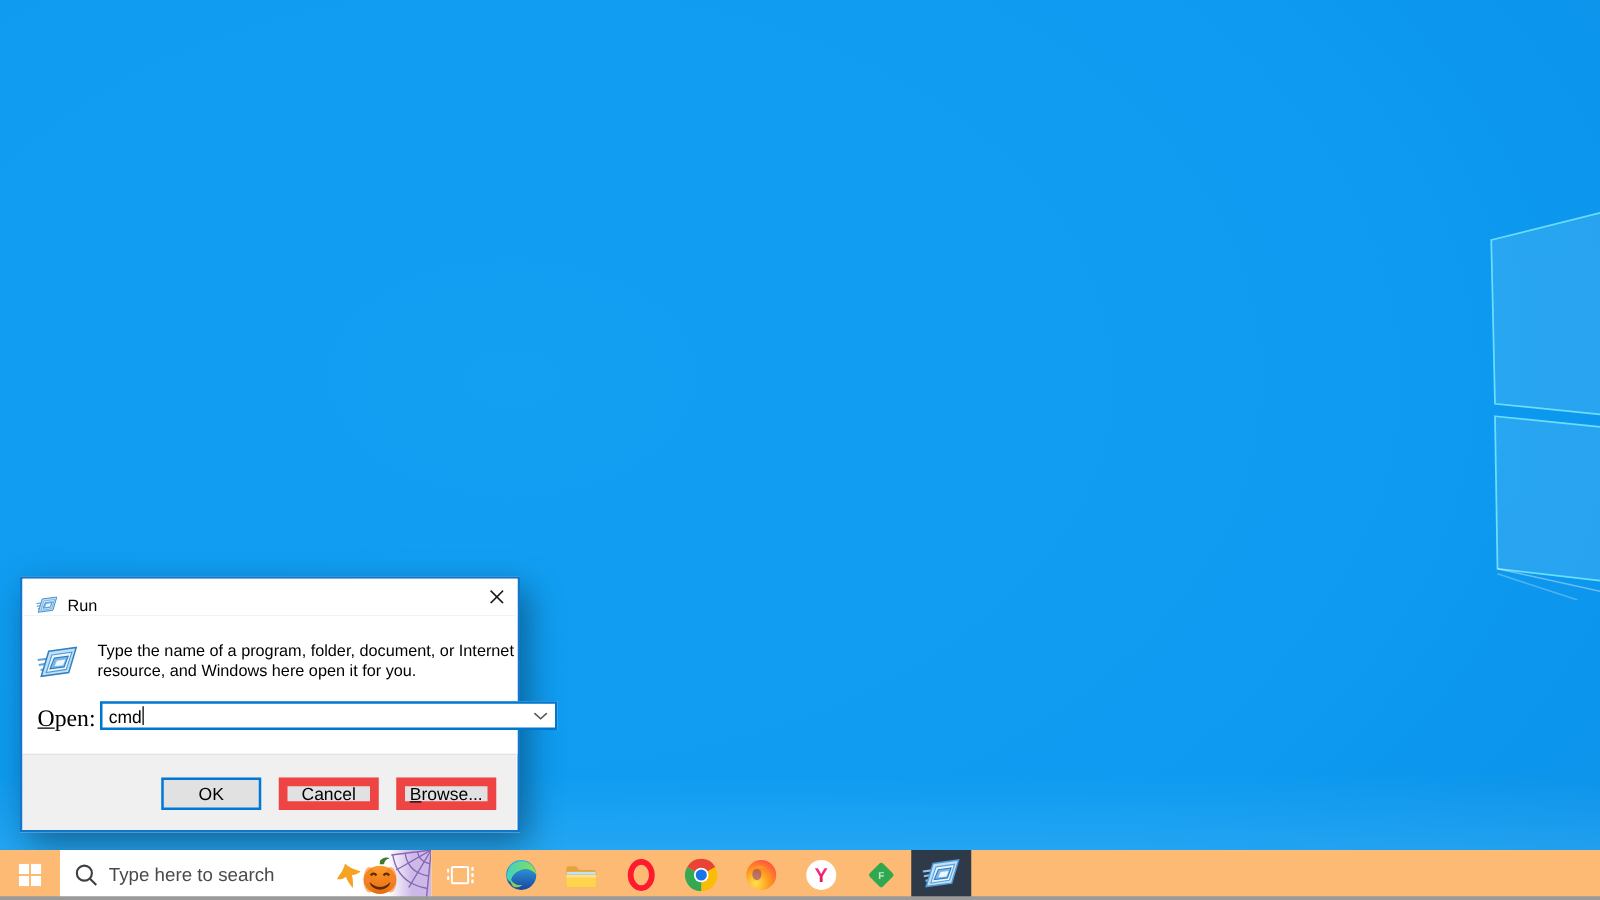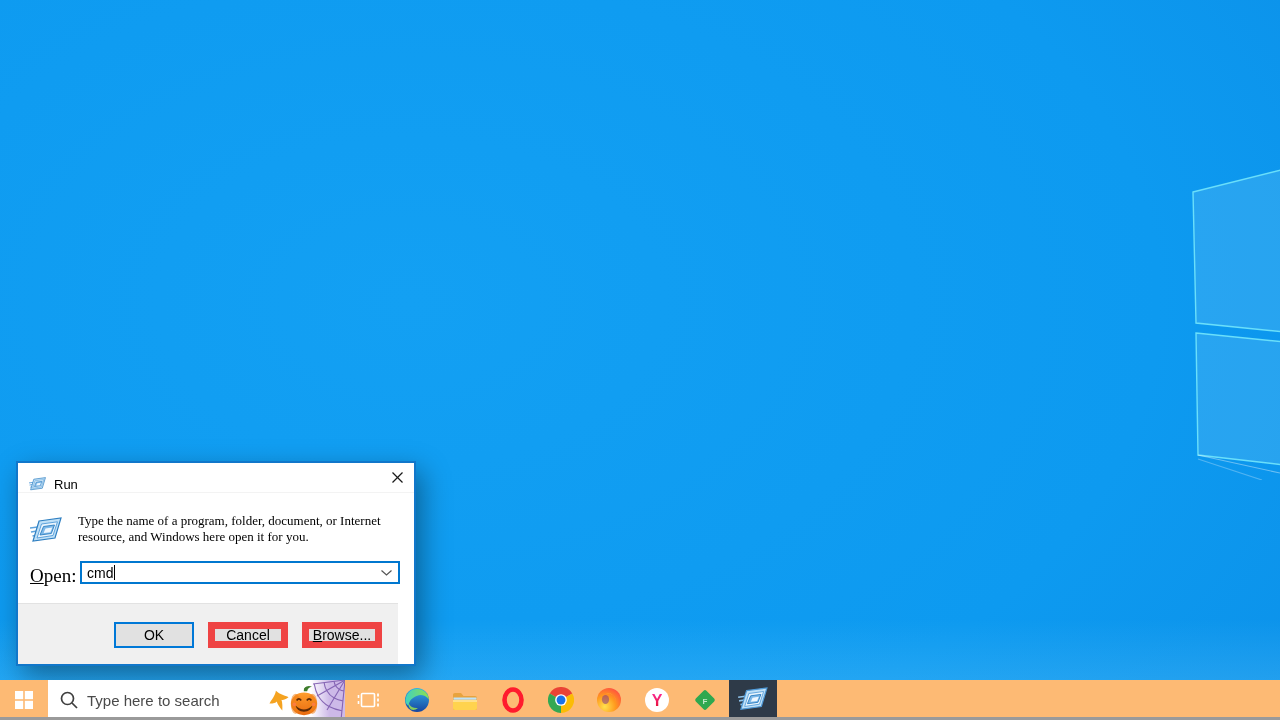--- a/index.html
+++ b/index.html
@@ -23,34 +23,34 @@
     font-size:14px; color:#000;
   }
   .titlebar { position:absolute; left:0; top:0; right:0; height:30px; background:#fff;
     display:flex; align-items:flex-end; padding:0 0 0 11px; border-bottom:1px solid #f3f3f3; }
   .titlebar .t-icon { width:17px; height:15px; flex:0 0 auto; }
   .titlebar .t-text { margin-left:8px; font-size:13px; color:#000; }
   .close-btn { margin-left:auto; width:34px; height:30px; display:flex; align-items:center; justify-content:center; }
 
   .dlg-body { position:absolute; left:0; top:30px; right:0; height:110px; background:#fff; }
   .run-big-icon { position:absolute; left:12px; top:24px; width:32px; height:28px; }
-  .dlg-desc { position:absolute; left:60px; top:20px; width:330px; font-size:13px; line-height:16px; color:#000;font-family:Liberation Serif, serif; }
+  .dlg-desc { position:absolute; left:60px; top:20px; width:330px; font-size:13px; line-height:16px; color:#000; }
   .dlg-desc div { white-space:nowrap; }
   .open-row-label { position:absolute; left:12px; top:72px; font-size:19px;font-family:Liberation Serif, serif; }
   .accel { text-decoration:underline; }
   .combo {
-    position:absolute; left:62px; top:68px; width:320px; height:23px;
+    position:absolute; left:62px; top:68px; width:366px; height:23px;
     background:#fff; border:2px solid #0077cf; display:flex; align-items:center;
   }
   .combo .val { font-size:14px; padding-left:5px; color:#000; }
   .caret-bar { display:inline-block; width:1px; height:15px; background:#000; margin-left:1px; }
   .combo .drop { margin-left:auto; width:24px; height:100%; display:flex; align-items:center; justify-content:center; }
 
   .dlg-footer {
-    position:absolute; left:0; right:16px; bottom:0; height:61px; background:#f0f0f0;
+    position:absolute; left:0; right:1px; bottom:0; height:61px; background:#f0f0f0;
     border-top:1px solid #e2e2e2;
     display:flex; justify-content:flex-end; align-items:flex-start; gap:14px; padding:18px 16px 0 0;
   }
   .btn {
     width:80px; height:26px; background:#e1e1e1; border:7px solid #ef4444;
     font-size:14px; font-family:"Liberation Sans", sans-serif; color:#000;
     display:flex; align-items:center; justify-content:center;
   }
   .btn.focused { border:2px solid #0078d7; }
 

